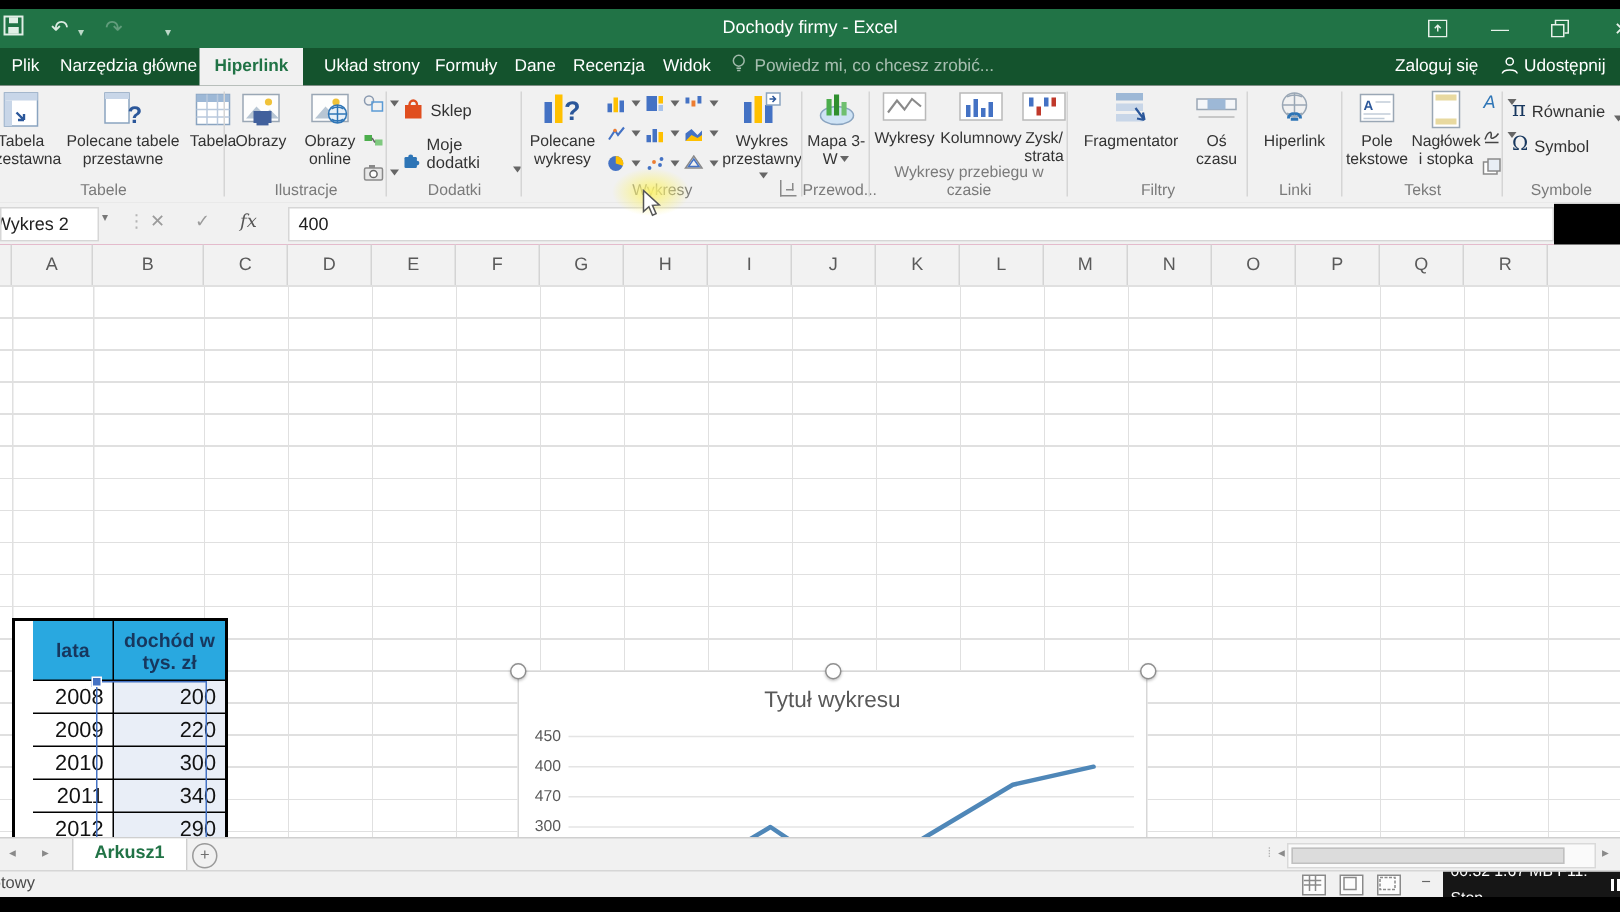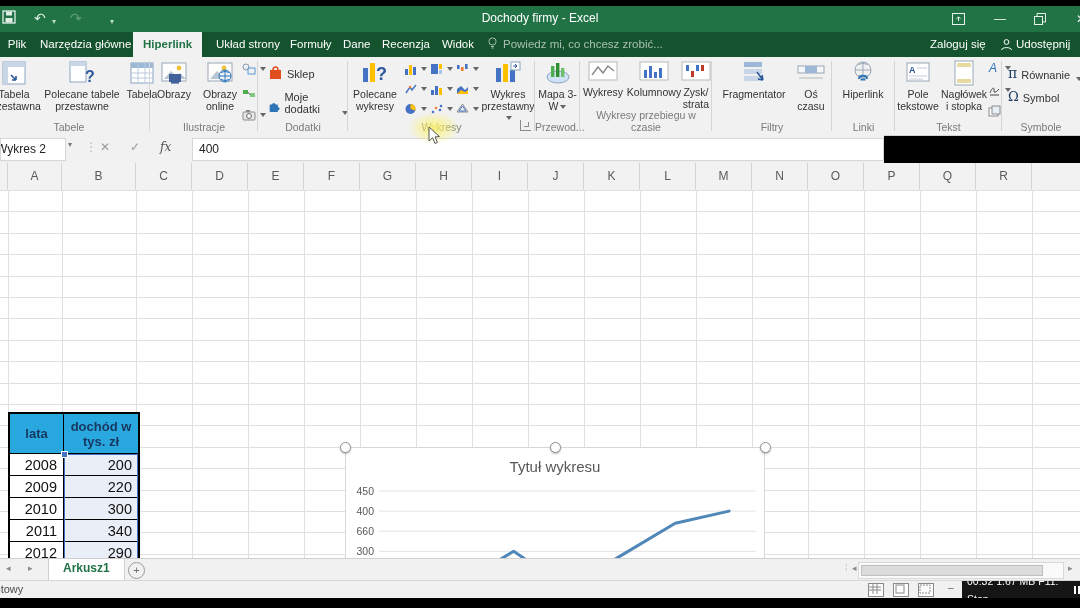--- a/index.html
+++ b/index.html
@@ -21,36 +21,36 @@
   .rgroup .gdiv{position:absolute;right:0;top:4px;bottom:4px;width:1px;background:#d5d5d5;}
   .glabel{position:absolute;bottom:2px;left:0;right:0;text-align:center;font-size:10.5px;color:#7a7a7a;}
   .bigbtn{position:absolute;top:3px;display:flex;flex-direction:column;align-items:center;color:#333;}
   .bigbtn .blabel{font-size:10.5px;line-height:11.5px;text-align:center;margin-top:3px;color:#333;}
   .medbtn{position:absolute;display:flex;align-items:flex-end;gap:4px;font-size:11px;color:#333;}
   .caret{display:inline-block;width:0;height:0;border-left:3px solid transparent;border-right:3px solid transparent;border-top:4px solid #666;margin-left:2px;vertical-align:middle;}
   .mini{display:flex;align-items:center;gap:2px;}
   .launcher{position:absolute;width:10px;height:10px;border-left:1px solid #8a8a8a;border-bottom:1px solid #8a8a8a;}
   .launcher:after{content:"";position:absolute;right:2px;top:2px;width:4px;height:4px;border-right:1px solid #8a8a8a;border-bottom:1px solid #8a8a8a;}
   
-  .fbar{position:absolute;left:0;top:135px;width:884px;height:28px;background:#f1f1f1;border-bottom:3px solid #be185d;}
+  .fbar{position:absolute;left:0;top:135px;width:1036px;height:28px;background:#f1f1f1;border-bottom:3px solid #be185d;}
   .namebox{position:absolute;left:0;top:3px;width:64px;height:21px;background:#fff;border:1px solid #d6d6d6;overflow:hidden;font-size:12px;color:#222;line-height:21px;}
   .namebox span{position:relative;left:-9px;padding-left:4px;}
   .fx-field{position:absolute;left:192px;top:3px;right:0;height:21px;background:#fff;border:1px solid #d6d6d6;font-size:12px;color:#222;line-height:21px;padding-left:6px;}
   .fbtn{position:absolute;top:5px;font-size:12px;color:#9b9b9b;}
   
   .colheads{position:absolute;left:0;top:163px;width:1080px;height:27px;background:#f2f2f2;border-bottom:1px solid #c8c8c8;display:flex;}
   .colhead{height:27px;line-height:27px;text-align:center;font-size:12px;color:#5a5a5a;border-right:1px solid #d4d4d4;box-sizing:border-box;flex:none;}
   .gridarea{position:absolute;left:0;top:190px;width:1080px;height:368px;background:#fff;overflow:hidden;}
   .grid-h{position:absolute;left:0;top:0;right:0;bottom:0;
     background:repeating-linear-gradient(to bottom,#e0e0e0 0 1px,transparent 1px 21.4px);}
   .grid-v{position:absolute;left:136px;top:0;right:0;bottom:0;
     background:repeating-linear-gradient(to right,#e0e0e0 0 1px,transparent 1px 56px);}
   .vline{position:absolute;top:0;bottom:0;width:1px;background:#e0e0e0;}
   
-  .dtable{position:absolute;left:8px;top:222px;width:128px;border:2px solid #000;background:#fff;box-sizing:content-box;}
+  .dtable{position:absolute;left:8px;top:222px;width:128px;border:2px solid #000;background:#fff;box-sizing:content-box;padding-left:12px;}
   .dt-head{display:flex;height:40px;}
   .dt-hcell{background:#29a8e0;color:#17375e;font-weight:bold;font-size:13px;line-height:15px;display:flex;align-items:center;justify-content:center;text-align:center;border-right:1px solid #000;border-bottom:1px solid #000;box-sizing:border-box;}
   .dt-row{display:flex;height:22px;}
   .dt-cell{font-size:14.5px;color:#111;text-align:right;line-height:22px;border-right:1px solid #000;border-bottom:1px solid #000;box-sizing:border-box;padding-right:6px;}
   .dt-cell.valcol{background:#e9eef7;}
   .selrange{position:absolute;left:54px;top:40px;width:74px;height:154px;border:1px solid #4472c4;box-sizing:border-box;pointer-events:none;}
   .selsq{position:absolute;width:5px;height:5px;background:#4472c4;border:1px solid #fff;}
   
   .chart{position:absolute;left:345px;top:257px;width:420px;height:253px;background:#fff;border:1px solid #d7d7d7;box-sizing:border-box;}
   .chart-title{position:absolute;left:0;right:0;top:10px;text-align:center;font-size:15px;color:#595959;}
@@ -545,21 +545,21 @@
           <line x1="33" y1="143.55555555555554" x2="410" y2="143.55555555555554" stroke="#e4e4e4" stroke-width="1"></line>
           <line x1="33" y1="123.44444444444444" x2="410" y2="123.44444444444444" stroke="#e4e4e4" stroke-width="1"></line>
           <line x1="33" y1="103.33333333333334" x2="410" y2="103.33333333333334" stroke="#e4e4e4" stroke-width="1"></line>
           <line x1="33" y1="83.22222222222223" x2="410" y2="83.22222222222223" stroke="#e4e4e4" stroke-width="1"></line>
           <line x1="33" y1="63.111111111111114" x2="410" y2="63.111111111111114" stroke="#e4e4e4" stroke-width="1"></line>
           <line x1="33" y1="43" x2="410" y2="43" stroke="#e4e4e4" stroke-width="1"></line>
           <polyline fill="none" stroke="#4f87b8" stroke-width="3" stroke-linejoin="round" stroke-linecap="round" points="59.92857142857143,143.55555555555554 113.78571428571429,135.51111111111112 167.64285714285714,103.33333333333334 221.5,139.53333333333333 275.3571428571429,107.35555555555555 329.2142857142857,75.17777777777778 383.07142857142856,63.111111111111114"></polyline>
         </svg>
       <div id="chart-labels">
           <span class="ytick" style="left: 0px; top: 97.3333px;">300</span>
-          <span class="ytick" style="left: 0px; top: 77.2222px;">660</span>
+          <span class="ytick" style="left: 0px; top: 77.2222px;">470</span>
           <span class="ytick" style="left: 0px; top: 57.1111px;">400</span>
           <span class="ytick" style="left: 0px; top: 37px;">450</span>
         </div>
     </div>
 
     <div class="handle" style="left:345px;top:257px"></div>
     <div class="handle" style="left:555px;top:257px"></div>
     <div class="handle" style="left:765px;top:257px"></div>
 
   </div>

